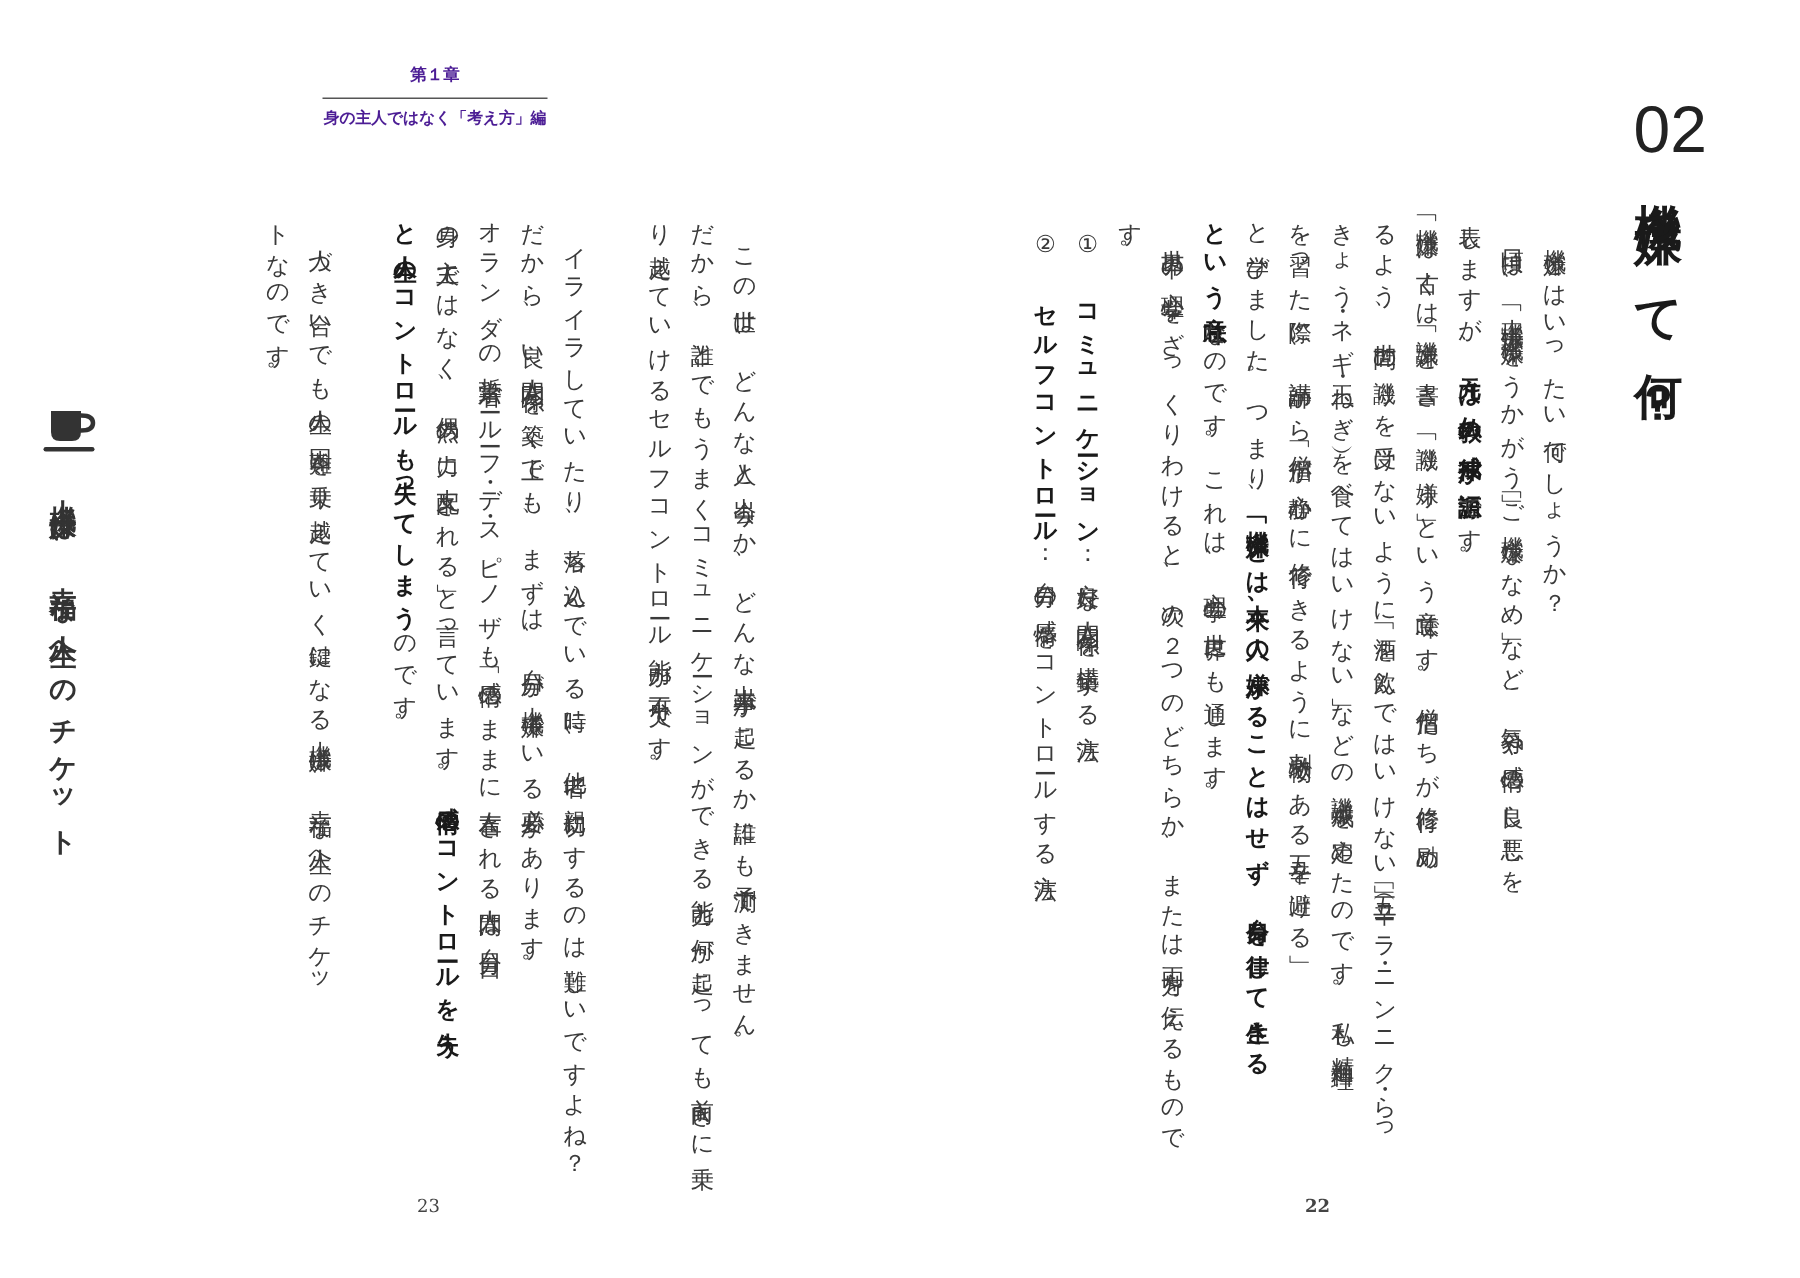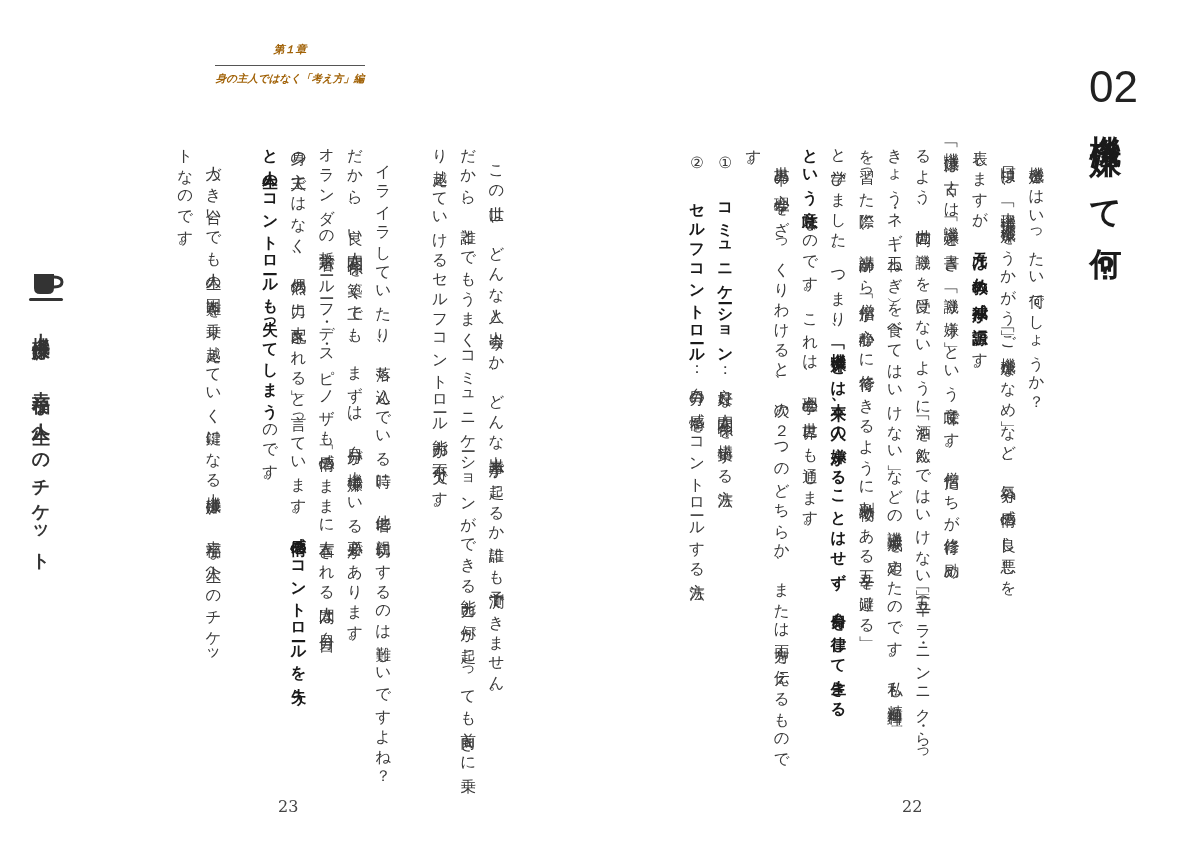--- a/index.html
+++ b/index.html
@@ -2,26 +2,26 @@
 <html><head>
 <meta charset="utf-8">
 <style>
   html, body { margin:0; padding:0; }
   body { width:1200px; height:852px; background:#ffffff; position:relative; overflow:hidden;
          font-family:"DejaVu Serif", serif; color:#333; }
   .abs { position:absolute; }
   .v { writing-mode:vertical-rl; text-orientation:upright; white-space:nowrap; }
   .body-col { font-size:15.5px; letter-spacing:2.6px; line-height:1; color:#3a3a3a; }
   .b { font-family:"DejaVu Sans", sans-serif; font-weight:bold; color:#1a1a1a; }
-  .header { left:215px; top:42px; width:150px; text-align:center; font-family:"DejaVu Sans", sans-serif; color:#a16207;font-style:italic; }
+  .header { left:215px; top:42px; width:150px; text-align:center; font-family:"DejaVu Sans", sans-serif; color:#4c1d95; }
   .header .ch { font-size:11px; font-weight:bold; padding-bottom:8px; border-bottom:1px solid #555; }
   .header .sub { font-size:10.5px; font-weight:bold; padding-top:6px; }
   .num { right:62px; top:62px; font-family:"Liberation Sans", sans-serif; font-size:44px; color:#222; }
   .title { left:1084px; top:110px; font-family:"DejaVu Sans", sans-serif; font-weight:bold; font-size:32px; letter-spacing:10px; color:#1a1a1a; }
-  .pagenum { font-family:"DejaVu Serif", serif; font-size:16px; color:#444; }
+  .pagenum { font-family:"DejaVu Serif", serif; font-size:12px; color:#444; }
   .side-title { left:29px; top:318px; font-family:"DejaVu Sans", sans-serif; font-weight:bold; font-size:18px; letter-spacing:4px; color:#333; }
 </style>
 </head>
 <body>
 
 <div class="abs header">
   <div class="ch">第１章</div>
   <div class="sub">身の主人ではなく「考え方」編</div>
 </div>
 
@@ -63,13 +63,13 @@
 <div class="abs" style="left:28px; top:272px; width:38px; height:34px;">
   <svg width="38" height="34" viewBox="0 0 38 34">
     <path d="M6 2 H26 V16 Q26 22 20 22 H12 Q6 22 6 16 Z" fill="#333"></path>
     <path d="M26 5 Q34 5 34 10 Q34 15 26 15" fill="none" stroke="#333" stroke-width="3"></path>
     <rect x="1" y="26" width="34" height="3" rx="1.5" fill="#333"></rect>
   </svg>
 </div>
 <div class="abs v side-title">上機嫌は、幸福な人生へのチケット</div>
 
 <div class="abs pagenum" style="left:278px; top:797px;">23</div>
-<div class="abs pagenum" style="left:902px; top:797px;">22</div>
+<div class="abs pagenum" style="left:870px; top:797px;font-weight:bold;">22</div>
 
 </body></html>

